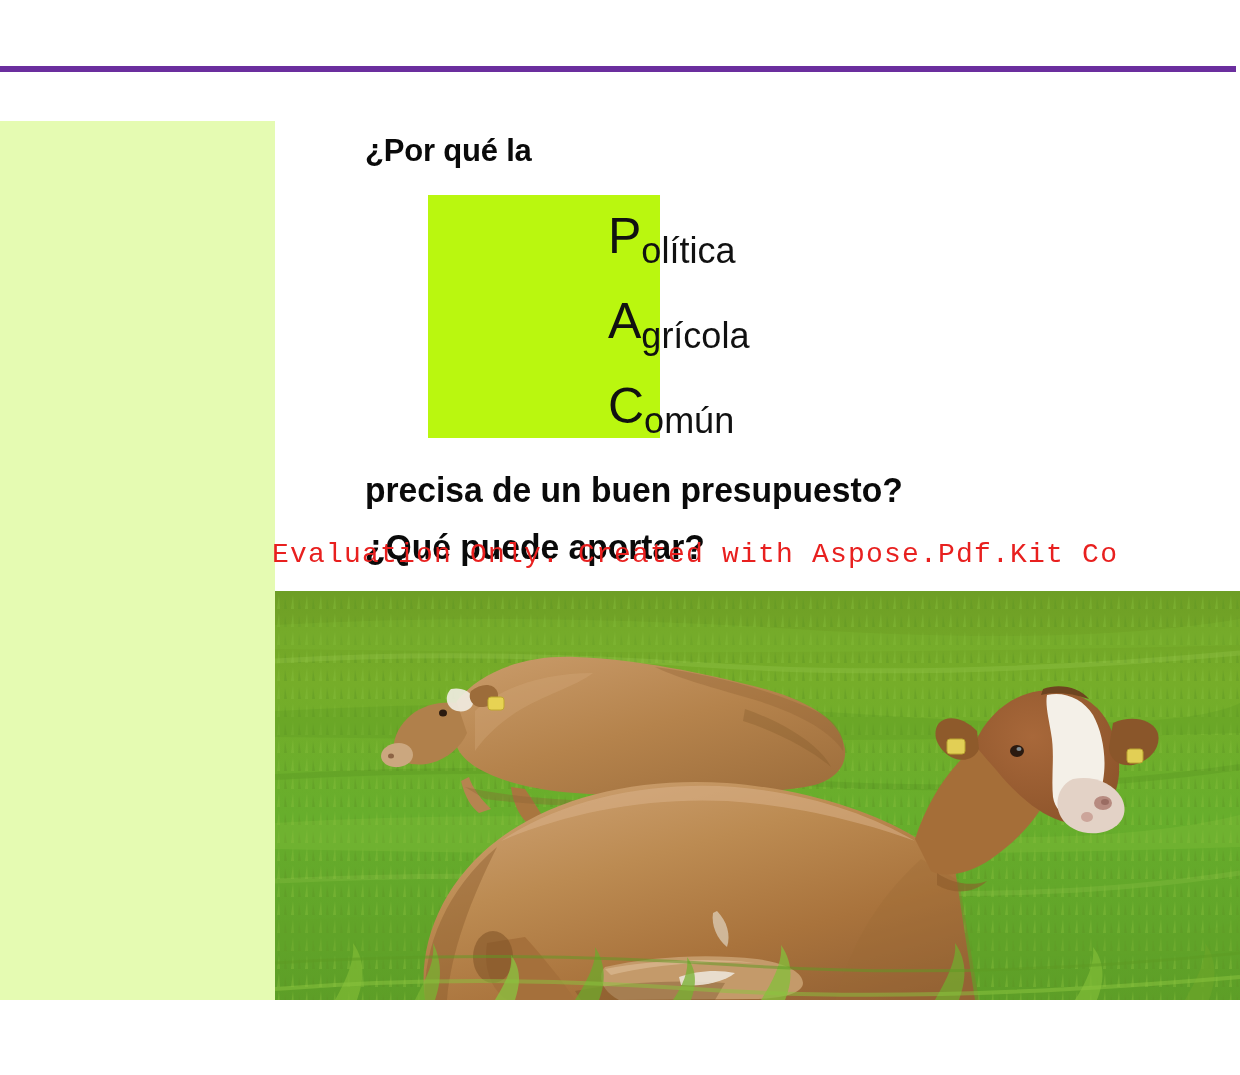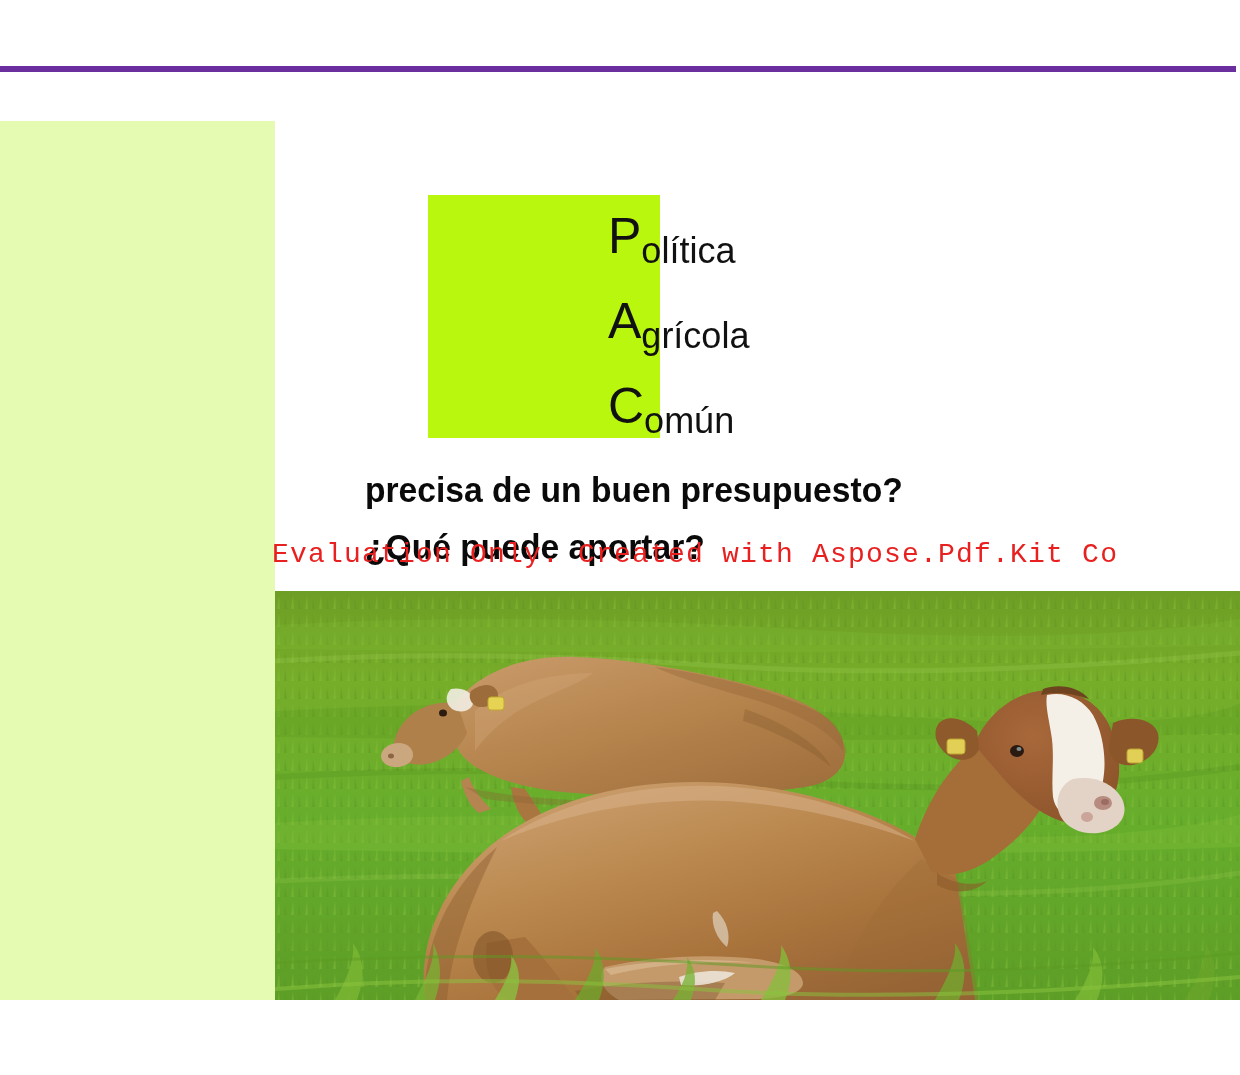--- a/index.html
+++ b/index.html
@@ -158,20 +158,21 @@
 </style>
 </head>
 <body>
 
 <div class="slide">
 
   <div class="top-rule"></div>
 
   <div class="side-panel"></div>
 
+  <div class="headline-1">¿Por qué la</div>
 
   <div class="pac-block">
     <div class="pac-swatch"></div>
     <div class="pac-rows">
 
       <div class="pac-row r0">
         <span class="pac-initial">P</span>
         <span class="pac-rest">olítica</span>
       </div>
 

